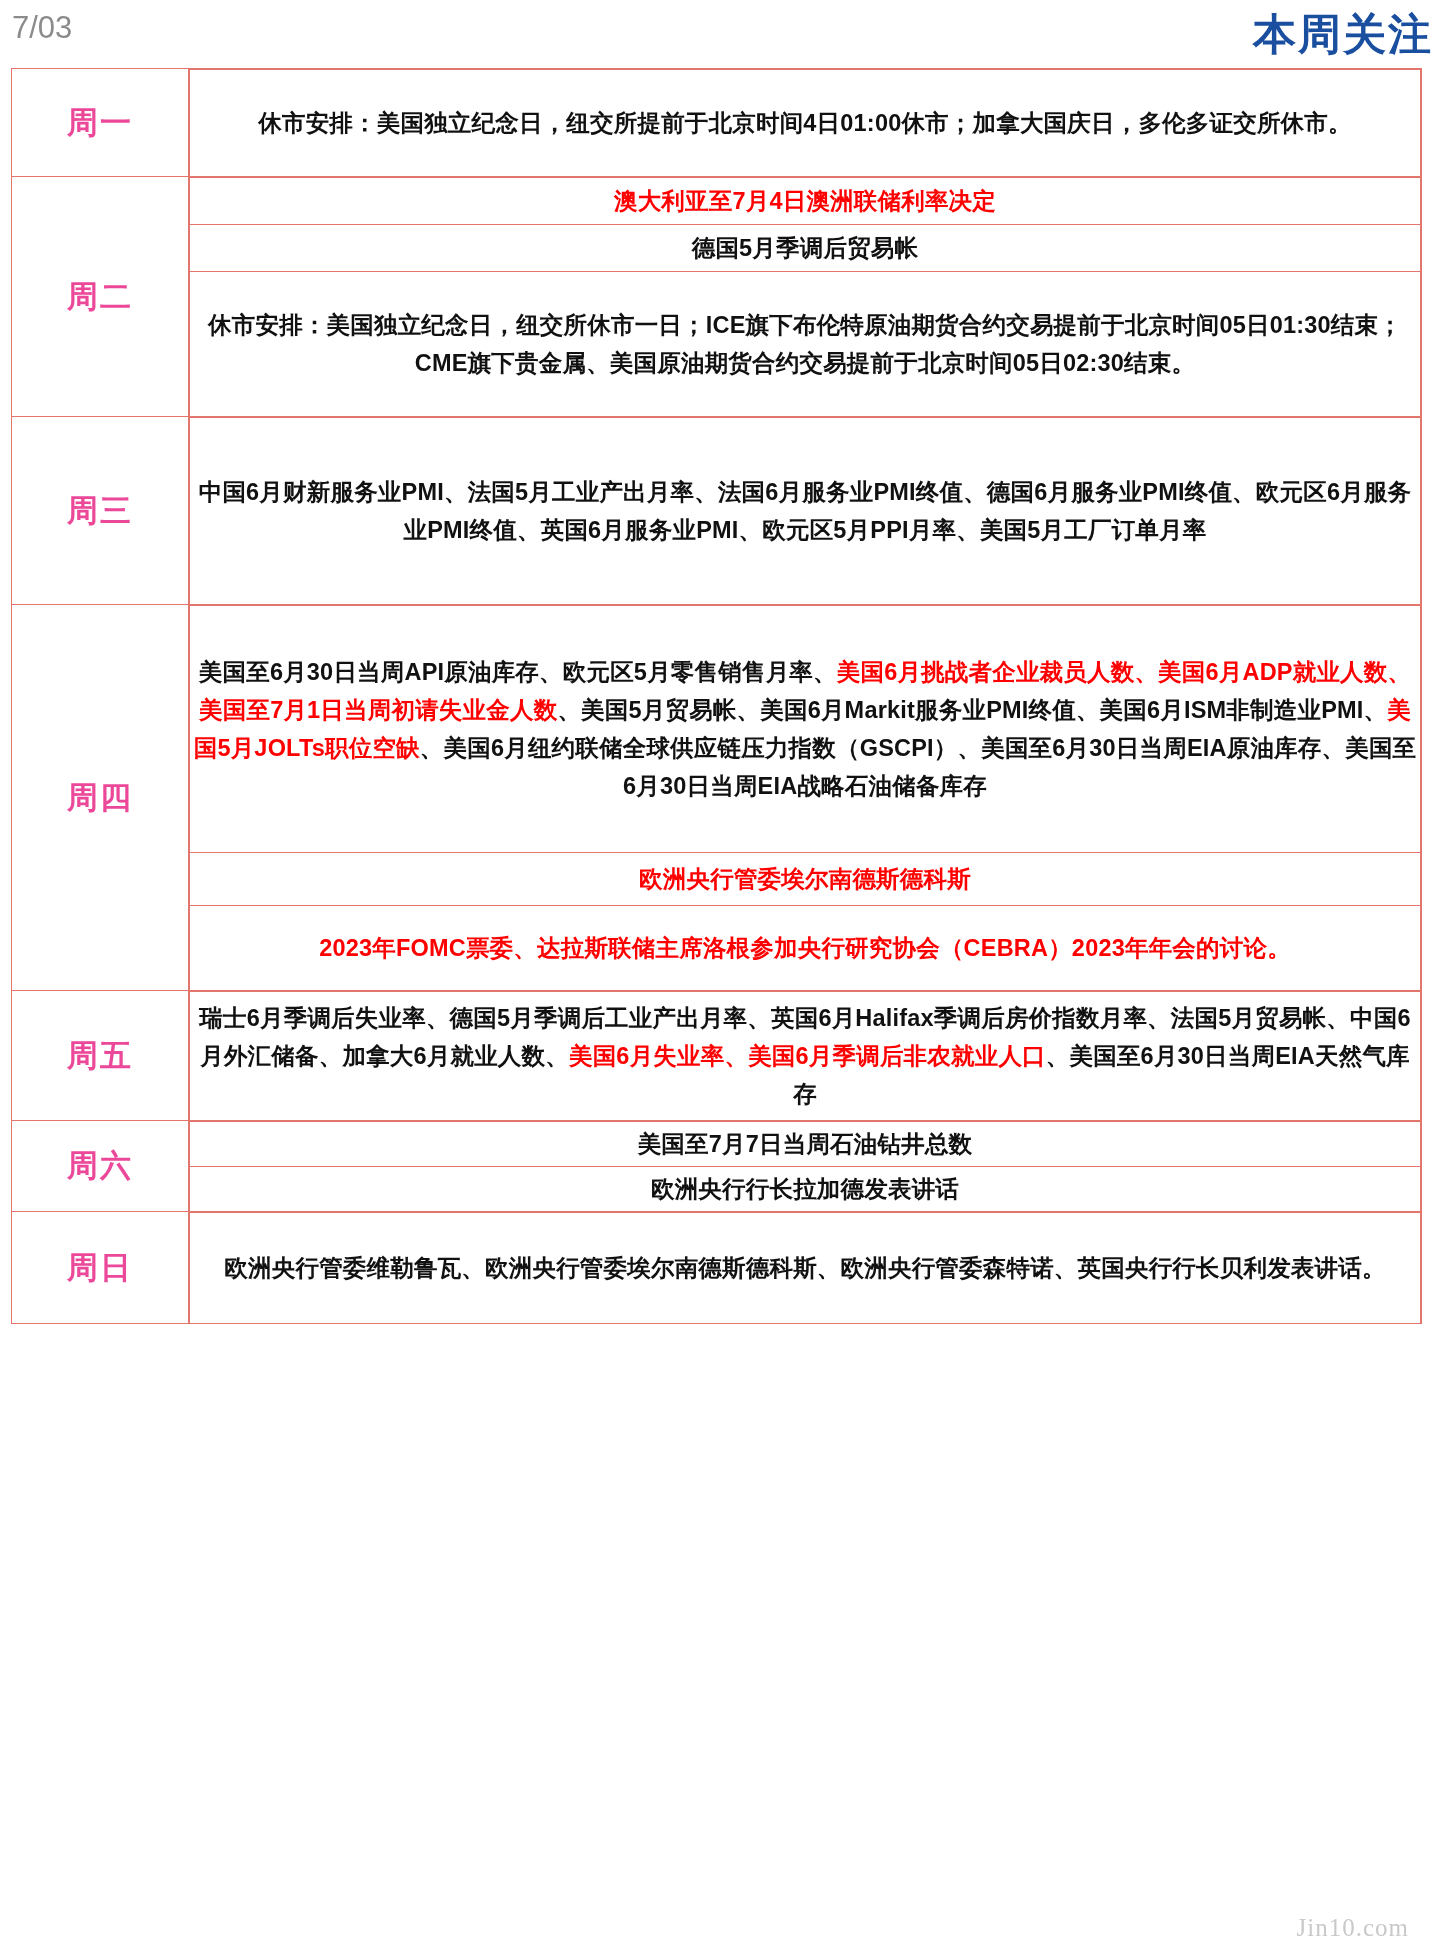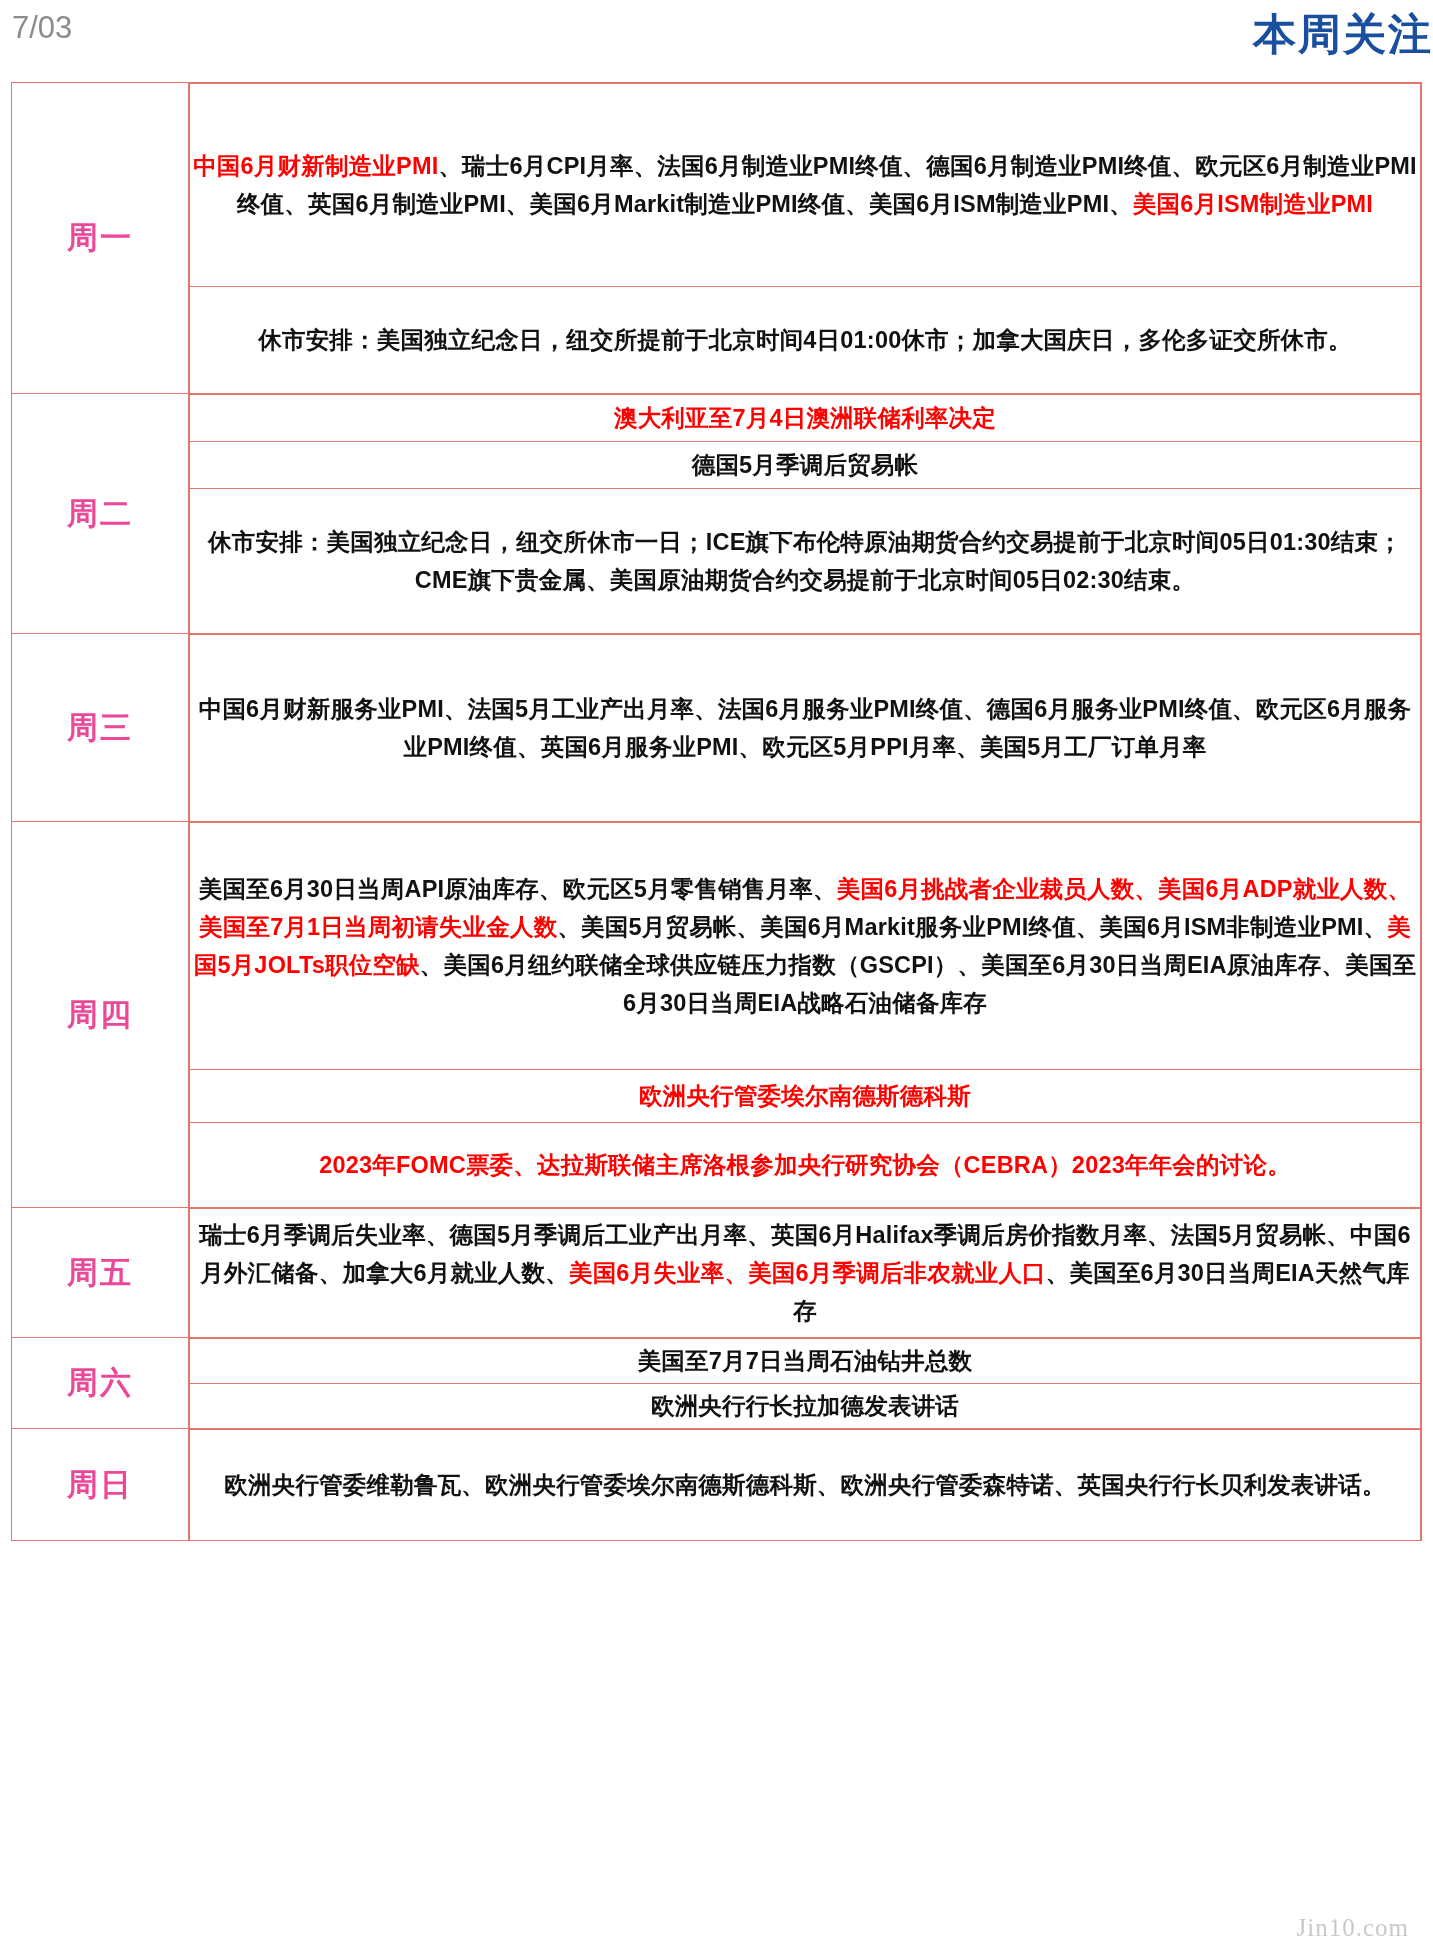--- a/index.html
+++ b/index.html
@@ -17,21 +17,21 @@
   }
   .page {
     width: 1433px;
     height: 1944px;
     position: relative;
     box-sizing: border-box;
   }
   
   .header {
     position: relative;
-    height: 82px;
+    height: 68px;
   }
   .date-tag {
     position: absolute;
     left: 12px;
     top: 10px;
     font-size: 31px;
     color: #8b8b8b;
     font-family: "Liberation Sans", sans-serif;
     letter-spacing: 0px;
   }
@@ -128,25 +128,20 @@
 
   <table class="sched">
     <tbody>
 
       <tr>
         <td class="daycell">周一</td>
         <td class="rowbox">
           <table class="sub-table">
             <tbody>
               <tr>
-                  <td class="content h-mon1">
-                <span class="hl">中国6月财新制造业PMI</span><span>、瑞士6月CPI月率、法国6月制造业PMI终值、德国6月制造业PMI终值、欧元区6月制造业PMI终值、英国6月制造业PMI、美国6月Markit制造业PMI终值、美国6月ISM制造业PMI、</span><span class="hl">美国6月ISM制造业PMI</span>
-              </td>
-                </tr>
-              <tr>
                   <td class="content h-mon2">
                 <span>休市安排：美国独立纪念日，纽交所提前于北京时间4日01:00休市；加拿大国庆日，多伦多证交所休市。</span>
               </td>
                 </tr>
             </tbody>
           </table>
         </td>
       </tr>
 
       <tr>

